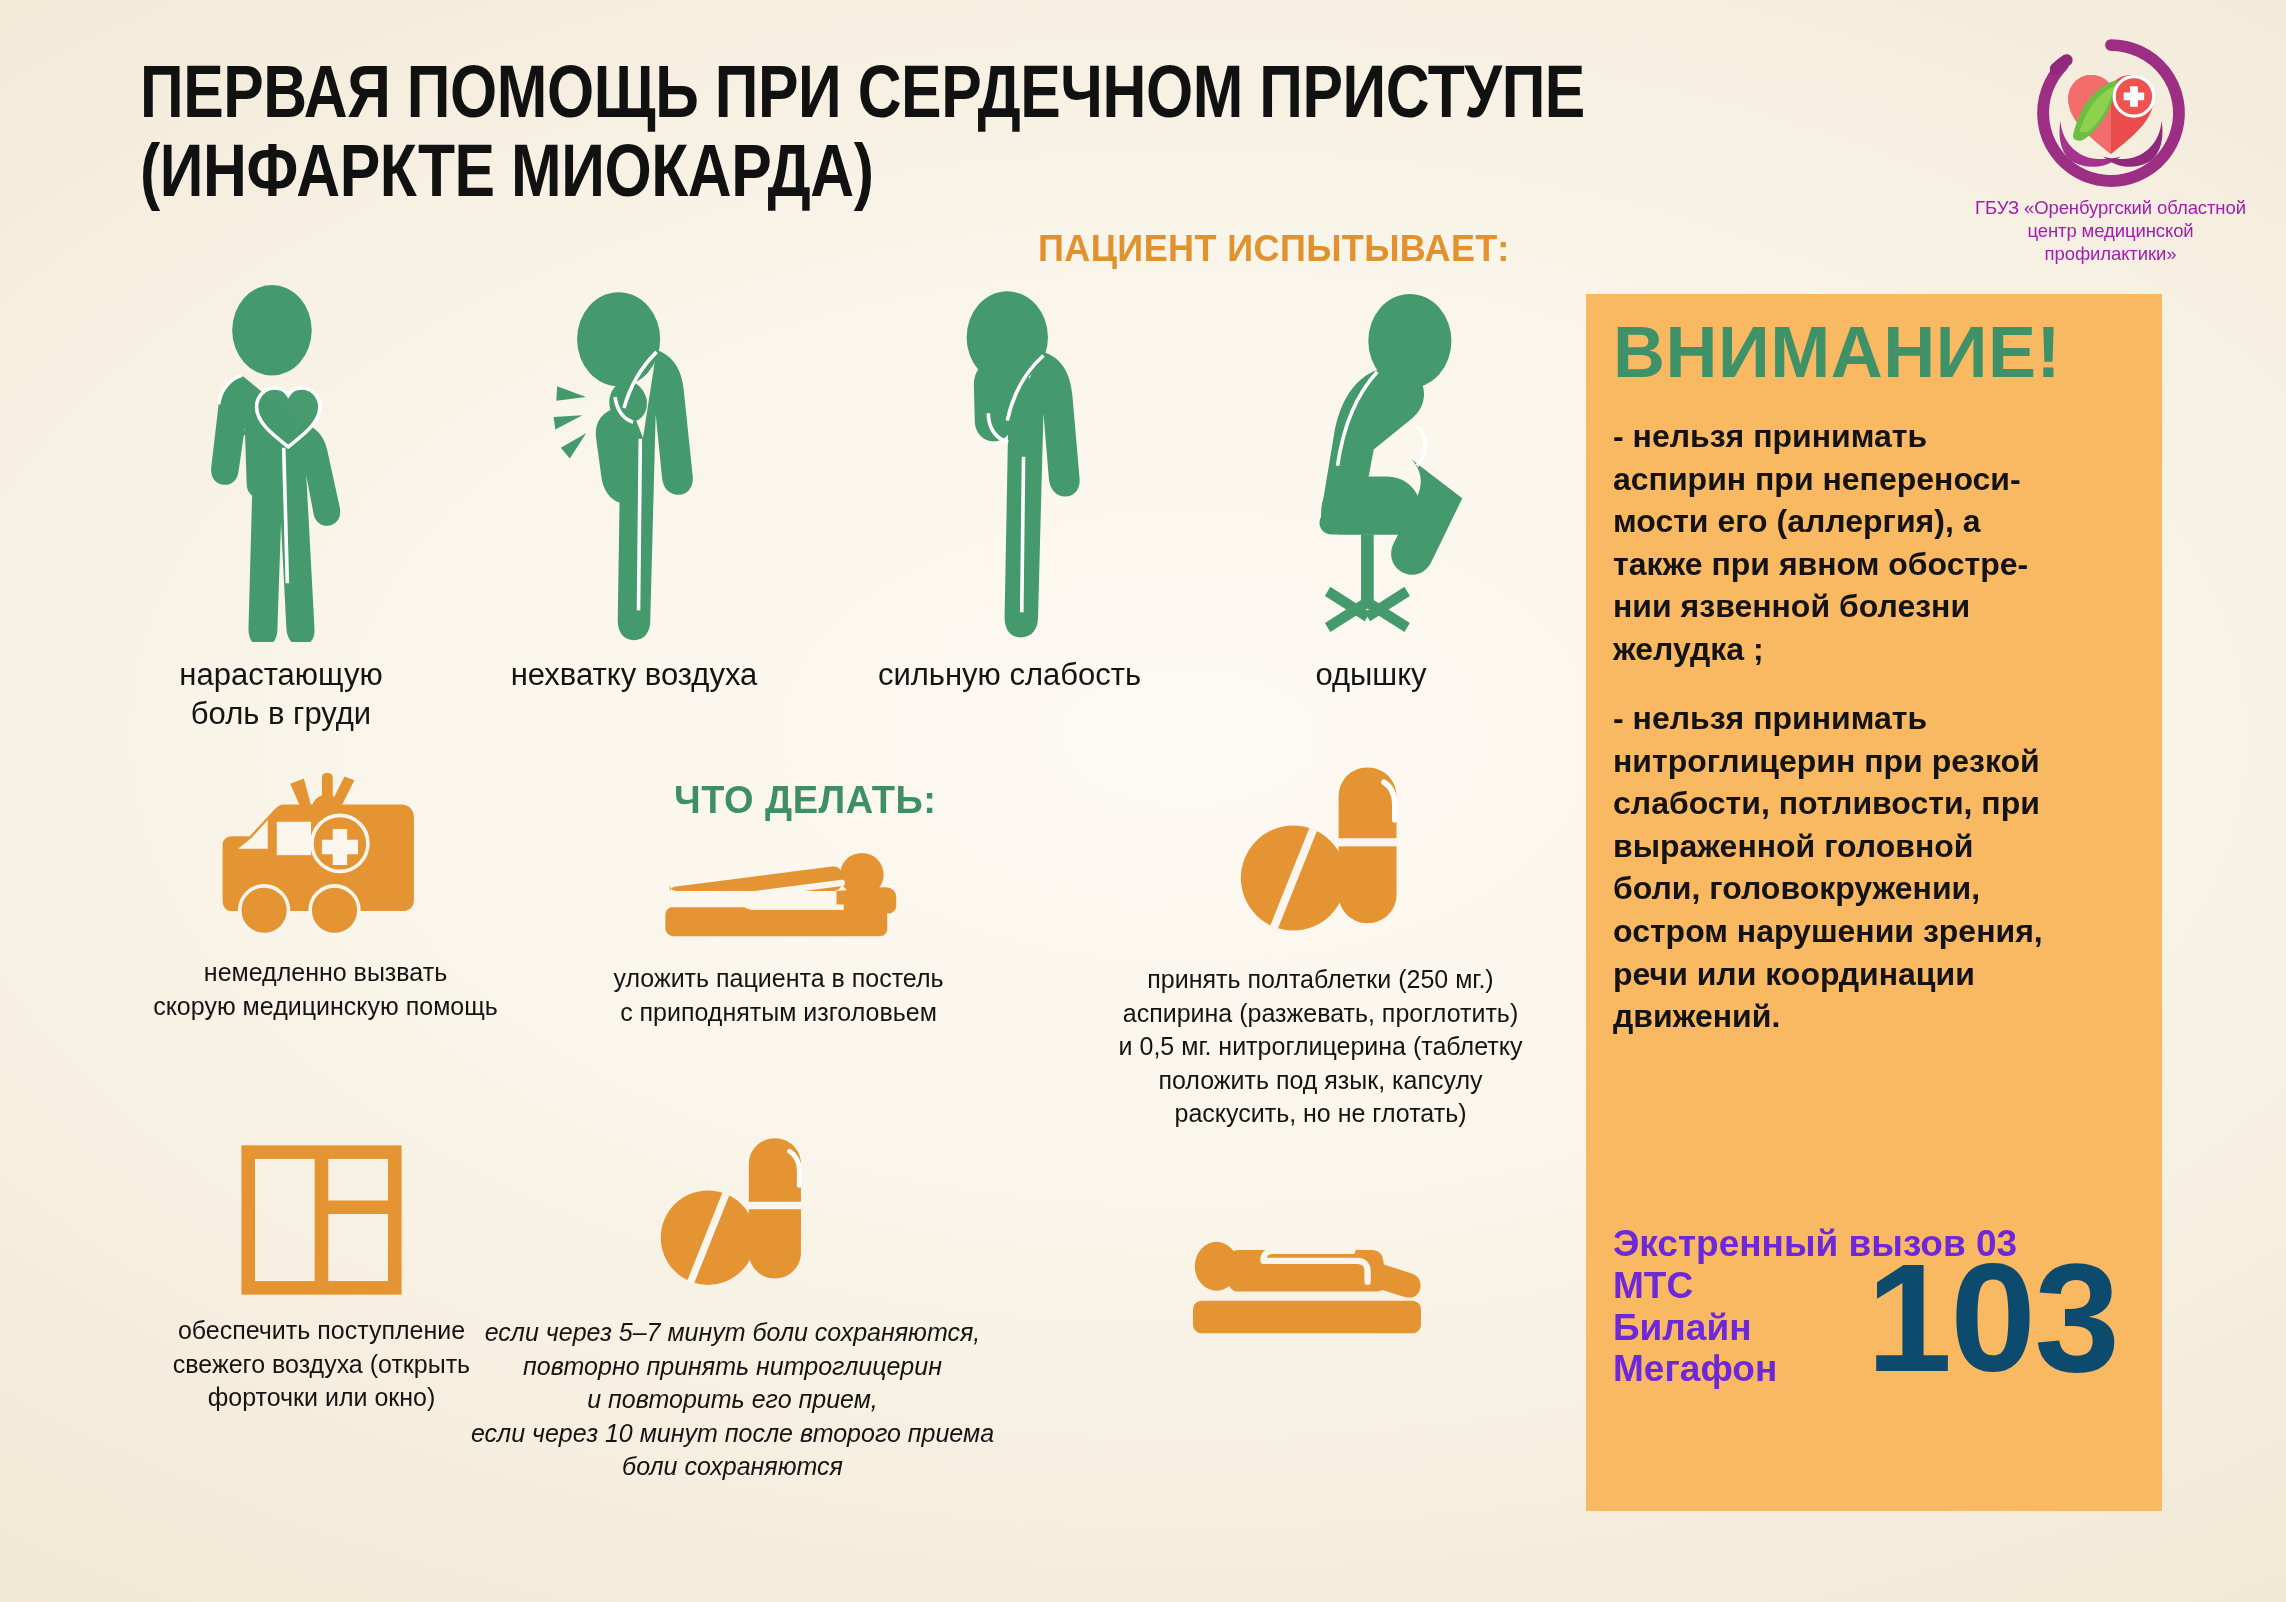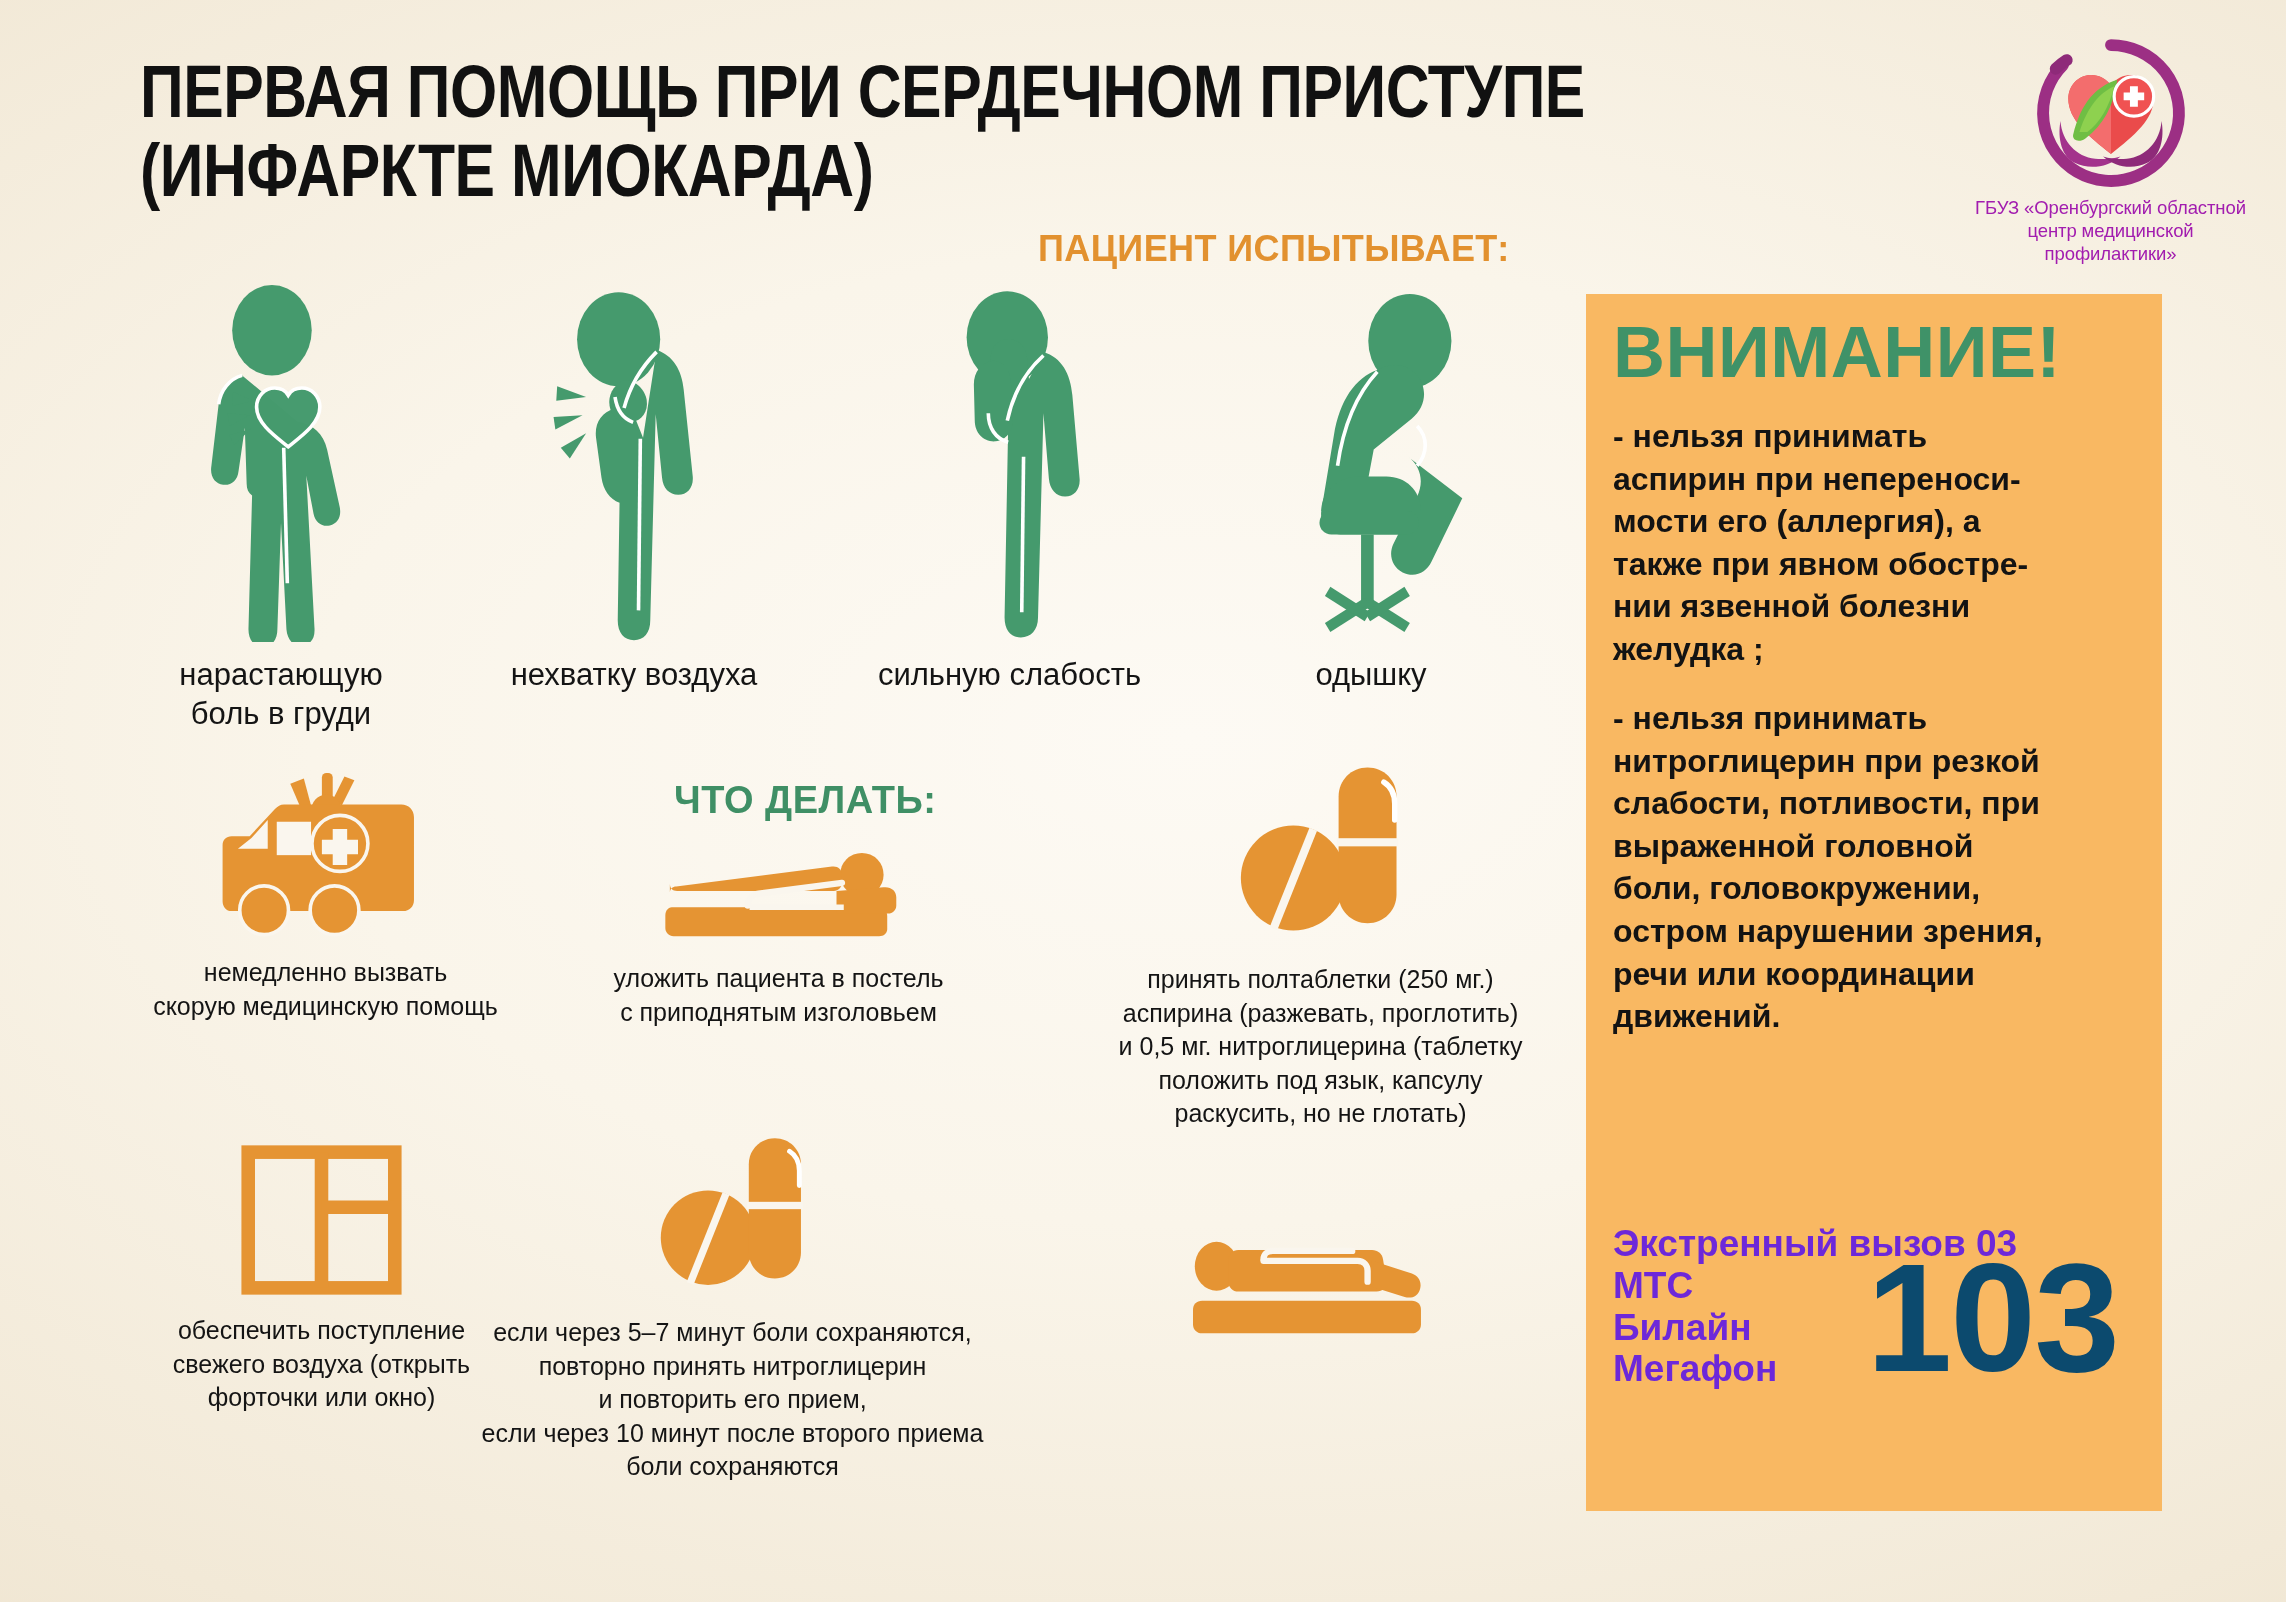--- a/index.html
+++ b/index.html
@@ -66,21 +66,21 @@
   .act-bed .cap { margin-top:22px; }
 
   .act-pill1 { left:1049px; top:764px; width:543px; }
   .act-pill1 .art { height:181px; }
   .act-pill1 .cap { margin-top:18px; }
 
   .act-win   { left:68px;  top:1144px; width:507px; }
   .act-win .art { height:152px; }
   .act-win .cap { margin-top:18px; }
 
-  .act-pill2 { left:452px; top:1135px; width:561px; }
+  .act-pill2 { left:452px; top:1135px; width:561px;font-style:italic; }
   .act-pill2 .art { height:163px; }
   .act-pill2 .cap { margin-top:18px; }
 
   .act-lie   { left:1022px; top:1239px; width:579px; }
   .act-lie .art { height:98px; }
   .act-lie .cap { margin-top:16.3px; }
 
   
   .panel {
     position:absolute; left:1586px; top:294px; width:576px; height:1217px;

